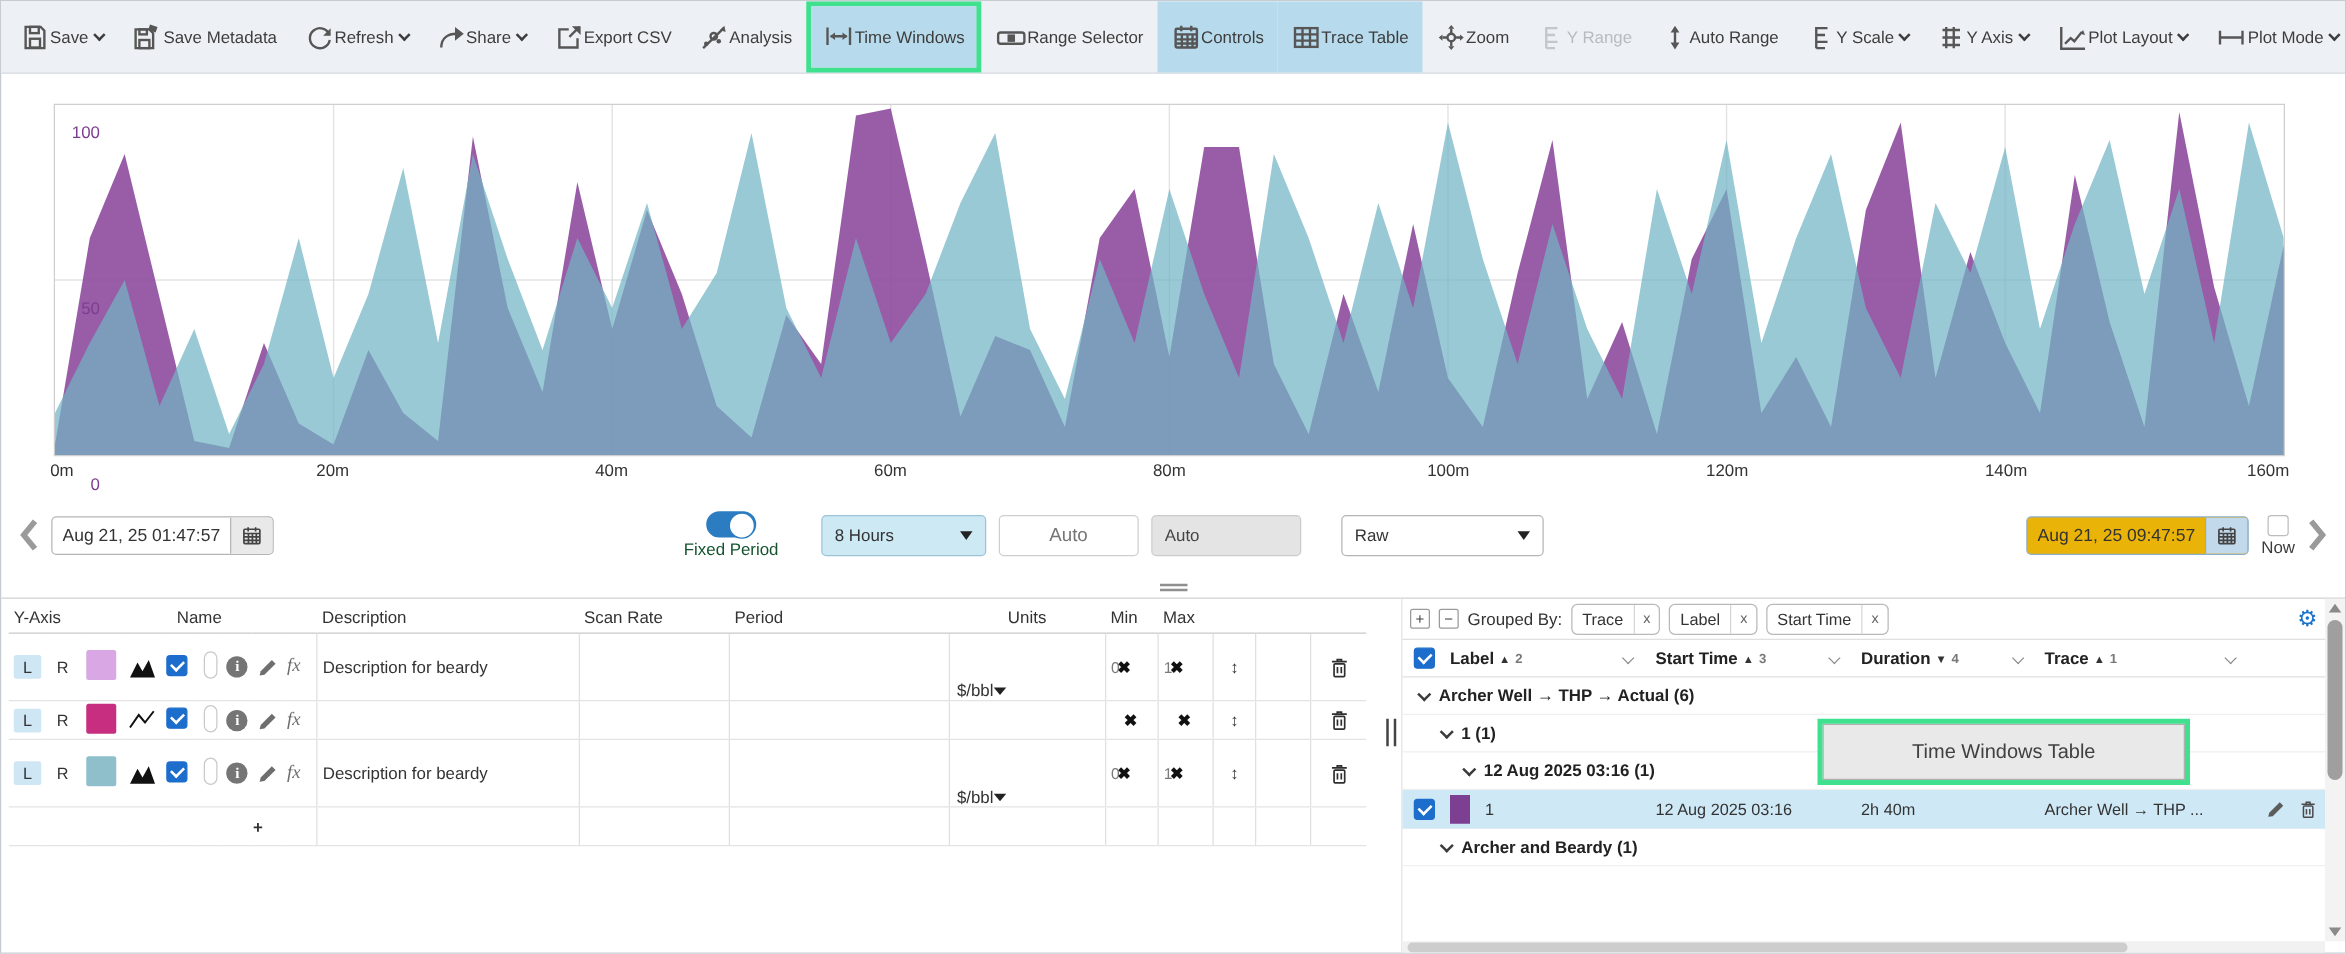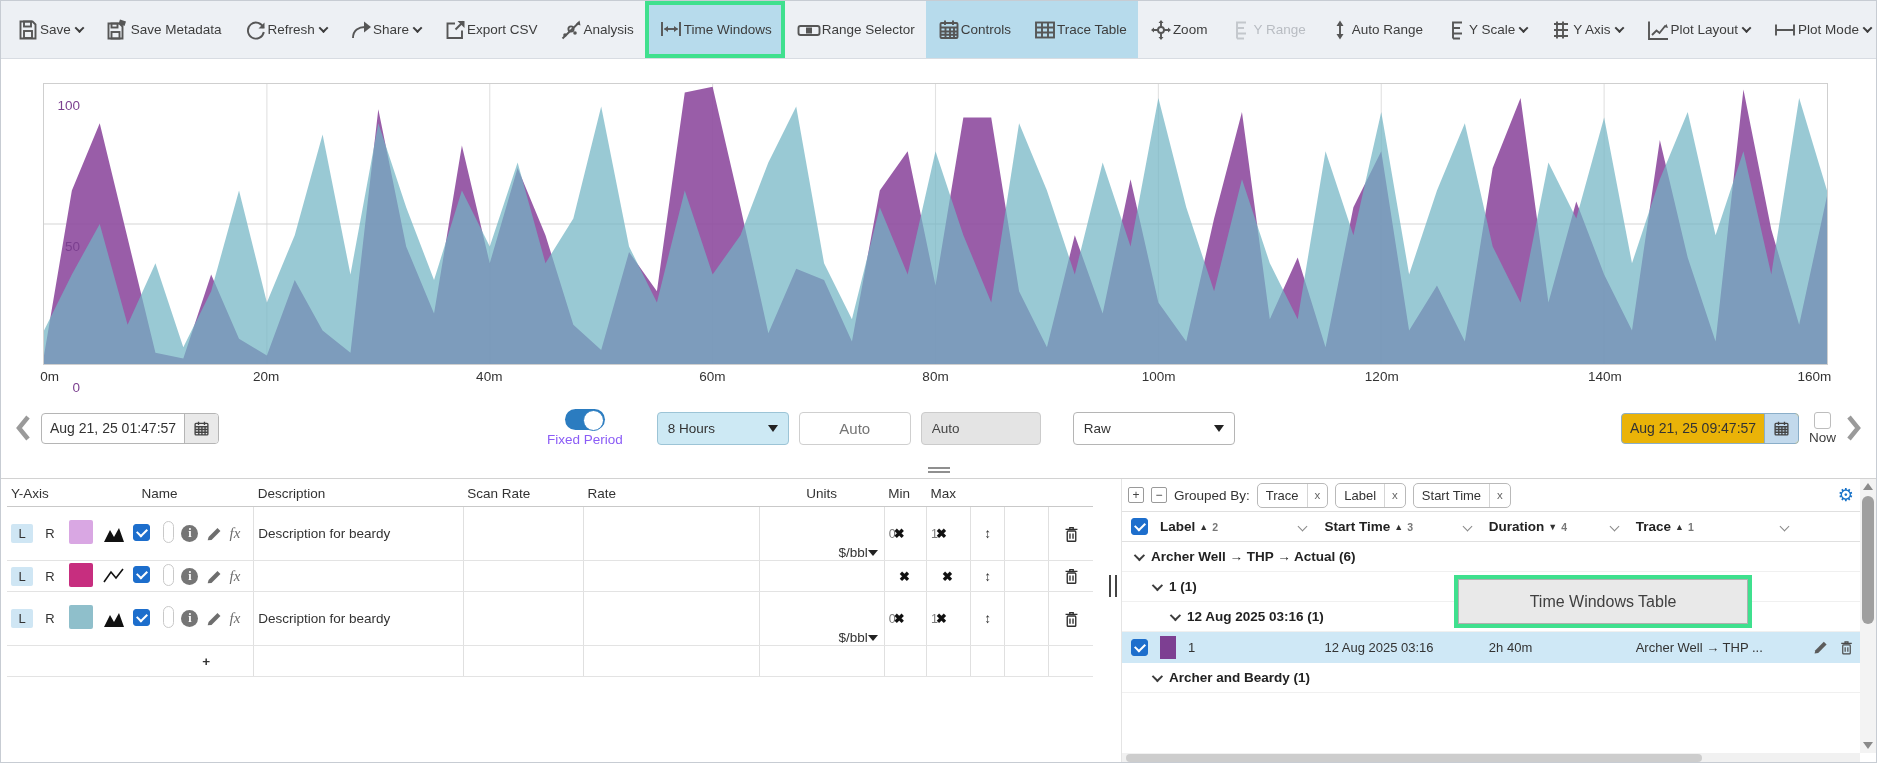--- a/index.html
+++ b/index.html
@@ -44,21 +44,21 @@
   .dategroup{ display:flex; align-items:stretch; height:31px; border:1px solid #b5b5b5; border-radius:4px; overflow:hidden; background:#fff;}
   .dategroup input{ border:none; outline:none; width:142px; padding:0 8px; font-size:14px; color:#333; background:transparent; font-family:"Liberation Sans",sans-serif;}
   .dategroup .calbtn{ width:34px; display:flex; align-items:center; justify-content:center; border-left:1px solid #b5b5b5; background:#e9e9e9; cursor:pointer;}
   .dategroup.blue{ background:#eab308; border-color:#8aaec9; }
   .dategroup.blue .calbtn{ background:#c2d9ec; border-left-color:#8aaec9; }
   .calbtn svg{ stroke:#444; stroke-width:1.6; fill:none;}
   .fixedperiod{ margin-left:318px; display:flex; flex-direction:column; align-items:center; gap:2px; }
   .toggle{ width:40px; height:21px; border-radius:11px; background:#2b7cc0; position:relative; cursor:pointer; }
   .toggle::after{ content:""; position:absolute; right:1px; top:1px; width:19px; height:19px; border-radius:50%;
     background:#fff; border:1px solid #2b7cc0; }
-  .fp-label{ font-size:13.5px; color:#8b5cf6; }
+  .fp-label{ font-size:13.5px; color:#14532d; }
   .selectbox{ height:33px; border-radius:4px; border:1px solid #b5b5b5; background:#fff; display:flex;
     align-items:center; padding:0 10px; justify-content:space-between; cursor:pointer; font-size:13.5px; color:#333;}
   .selectbox .dd{ width:0; height:0; border-left:5px solid transparent; border-right:5px solid transparent; border-top:7px solid #222; margin-left:12px;}
   .sel-period{ width:132px; background:#cde9f4; border-color:#9cc4d6; margin-left:24px;}
   .inp-auto1{ width:112px; height:33px; border:1px solid #cfcfcf; border-radius:4px; text-align:center; color:#9b9b9b;
      font-size:15px; outline:none; font-family:"Liberation Sans",sans-serif;}
   .inp-auto2{ width:120px; height:33px; border:1px solid #cbcbcb; border-radius:4px; background:#e4e4e4; color:#444;
      font-size:13.5px; padding:0 10px; outline:none; font-family:"Liberation Sans",sans-serif;}
   .sel-raw{ width:162px; margin-left:22px;}
   .spacer{ flex:1; }
@@ -81,21 +81,21 @@
   .swatch{ width:24px; height:24px; border-radius:2px; display:inline-block; cursor:pointer; }
   .styleicon svg{ display:block; }
   .cb{ width:17px; height:17px; border:1px solid #1d6ecc; border-radius:3px; background:#1d6ecc; position:relative; cursor:pointer; display:inline-block;}
   .cb::after{ content:""; position:absolute; left:3px; top:3px; width:8px; height:5px;
     border-left:2px solid #fff; border-bottom:2px solid #fff; transform:rotate(-45deg); }
   .pill{ width:11px; height:22px; border:1px solid #c9c9c9; border-radius:6px; display:inline-block; cursor:pointer;}
   .info-i{ width:17px; height:17px; border-radius:50%; background:#757575; color:#fff; display:inline-flex;
     align-items:center; justify-content:center; font-size:12px; font-weight:bold; font-family:"Liberation Serif",serif; cursor:pointer;}
   .pencil svg{ display:block; }
   .fx{ font-family:"Liberation Serif",serif; font-style:italic; color:#6d6d6d; font-size:15px; cursor:pointer;}
-  .unitsel{ display:flex; align-items:center; justify-content:flex-end; cursor:pointer; padding:0 2px;margin-top:38px;}
+  .unitsel{ display:flex; align-items:center; justify-content:flex-start; cursor:pointer; padding:0 2px;margin-top:38px;}
   .unitsel .dd{ width:0;height:0;border-left:5px solid transparent;border-right:5px solid transparent;border-top:6px solid #222;}
   .mm{ white-space:nowrap; } .mm .num{ color:#7a7a7a; font-size:12.5px; } .mm .x{ color:#111; font-weight:bold; font-size:13px; cursor:pointer; margin-left:-2px;}
   .updown{ font-size:16px; font-weight:bold; color:#111; cursor:pointer; text-align:center;}
   .trash svg{ display:block; margin:0 auto; cursor:pointer;}
   .addrow{ text-align:center; color:#555; font-size:17px; font-weight:bold; cursor:pointer; }
   .vsplit{ width:16px; display:flex; align-items:flex-start; justify-content:center; padding-top:96px; }
   .vsplit .grip i{ display:inline-block; width:2px; height:22px; background:#444; margin:0 2px; }
   
   .right-panel{ flex:1; position:relative; border-left:1px solid #e4e4e4; }
   .rp-inner{ margin-right:16px; }
@@ -508,21 +508,21 @@
           <col style="width:34px">
         <col style="width:44px">
           <col style="width:44px">
       </colgroup>
       <tbody>
           <tr>
         <th colspan="2">Y-Axis</th>
         <th colspan="7" style="text-align:center">Name</th>
         <th>Description</th>
         <th>Scan Rate</th>
-        <th>Rate</th>
+        <th>Period</th>
         <th style="text-align:center">Units</th>
         <th>Min</th>
         <th>Max</th>
         <th></th>
             <th></th>
             <th></th>
       </tr>
 
       <tr>
         <td><span class="axis-pill on">L</span></td>

